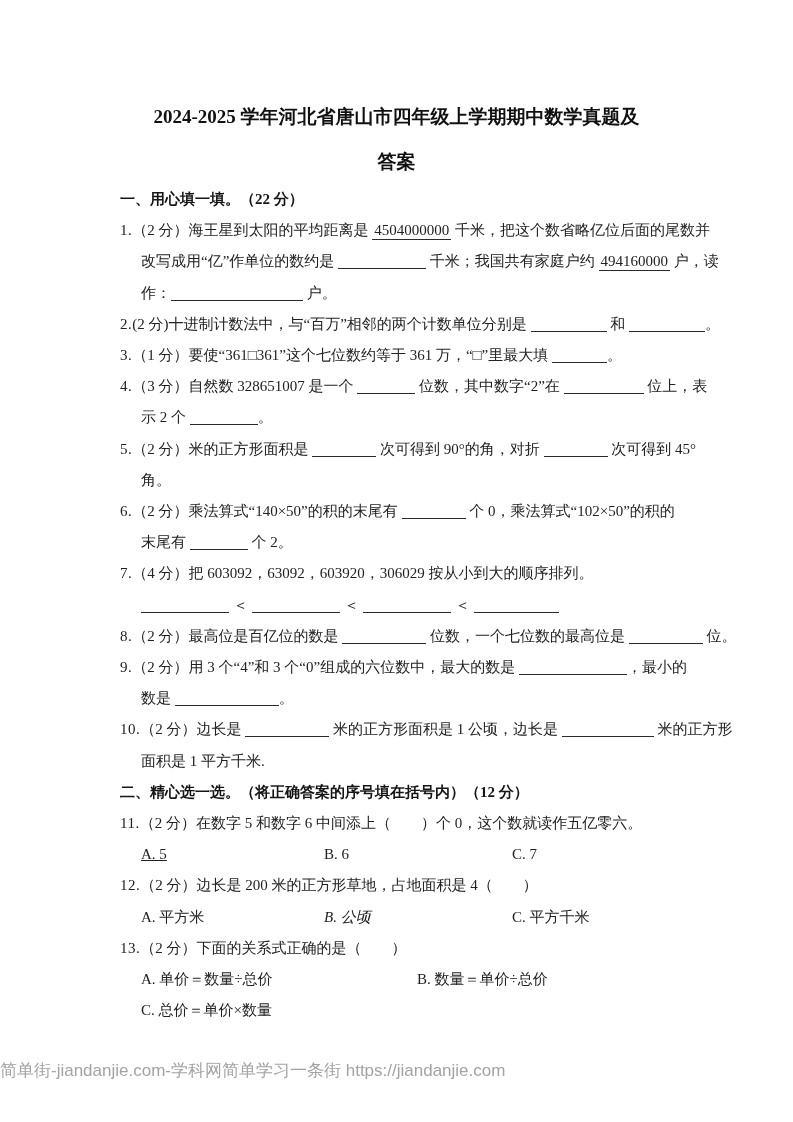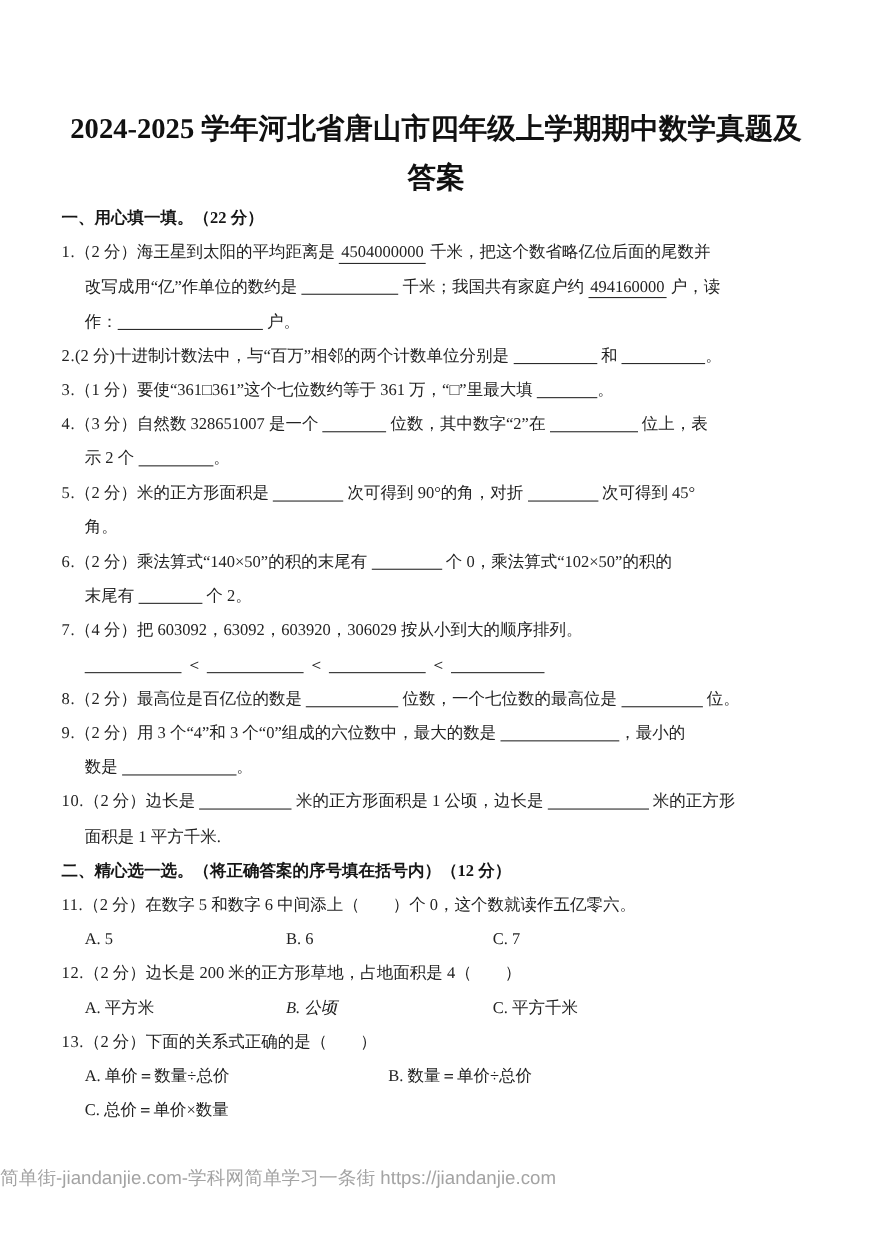--- a/index.html
+++ b/index.html
@@ -4,24 +4,24 @@
 <style>
   html,body { margin:0; padding:0; background:#ffffff; }
   .page {
     position:relative; width:793px; height:1122px; margin:0 auto;
     background:#ffffff; overflow:hidden;
     font-family:"Liberation Serif","DejaVu Serif",serif;
     color:#222222;
   }
   .title {
     padding-top:94px; margin:0; text-align:center;
-    font-size:26px; font-weight:bold; line-height:45px; color:#111111;
+    font-size:19px; font-weight:bold; line-height:45px; color:#111111;
   }
   .content {
-    margin-left:56px; margin-right:50px;
+    margin-left:120px; margin-right:50px;
     font-size:15px; line-height:31.2px; white-space:nowrap;
   }
   .heading { font-weight:bold; color:#161616; }
   .q { padding-left:21px; text-indent:-21px; }
   .q .qnum { letter-spacing:0.5px; }
   .blank {
     display:inline-block; height:13px; vertical-align:-3px;
     border-bottom:1px solid #2b2b2b;
   }
   .uval { border-bottom:1px solid #2b2b2b; padding:0 2px 1px 2px;font-family:Liberation Serif, serif; }
@@ -49,18 +49,18 @@
       <div class="q"><span class="qnum">2.</span><span class="qpts">(2 分)</span><span>十进制计数法中，与“百万”相邻的两个计数单位分别是 </span><span class="blank" style="width: 76px;"></span><span> 和 </span><span class="blank" style="width: 76px;"></span><span>。</span></div>
       <div class="q"><span class="qnum">3.</span><span class="qpts">（1 分）</span><span>要使“361□361”这个七位数约等于 361 万，“□”里最大填 </span><span class="blank" style="width: 55px;"></span><span>。</span></div>
       <div class="q"><span class="qnum">4.</span><span class="qpts">（3 分）</span><span>自然数 328651007 是一个 </span><span class="blank" style="width: 58px;"></span><span> 位数，其中数字“2”在 </span><span class="blank" style="width: 80px;"></span><span> 位上，表</span><br><span>示 2 个 </span><span class="blank" style="width: 68px;"></span><span>。</span></div>
       <div class="q"><span class="qnum">5.</span><span class="qpts">（2 分）</span><span>米的正方形面积是 </span><span class="blank" style="width: 64px;"></span><span> 次可得到 90°的角，对折 </span><span class="blank" style="width: 64px;"></span><span> 次可得到 45°</span><br><span>角。</span></div>
       <div class="q"><span class="qnum">6.</span><span class="qpts">（2 分）</span><span>乘法算式“140×50”的积的末尾有 </span><span class="blank" style="width: 64px;"></span><span> 个 0，乘法算式“102×50”的积的</span><br><span>末尾有 </span><span class="blank" style="width: 58px;"></span><span> 个 2。</span></div>
       <div class="q"><span class="qnum">7.</span><span class="qpts">（4 分）</span><span>把 603092，63092，603920，306029 按从小到大的顺序排列。</span><div class="line2"><span class="blank" style="width: 88px;"></span><span class="sep">＜</span><span class="blank" style="width: 88px;"></span><span class="sep">＜</span><span class="blank" style="width: 88px;"></span><span class="sep">＜</span><span class="blank" style="width: 85px;"></span></div></div>
       <div class="q"><span class="qnum">8.</span><span class="qpts">（2 分）</span><span>最高位是百亿位的数是 </span><span class="blank" style="width: 84px;"></span><span> 位数，一个七位数的最高位是 </span><span class="blank" style="width: 74px;"></span><span> 位。</span></div>
       <div class="q"><span class="qnum">9.</span><span class="qpts">（2 分）</span><span>用 3 个“4”和 3 个“0”组成的六位数中，最大的数是 </span><span class="blank" style="width: 108px;"></span><span>，最小的</span><br><span>数是 </span><span class="blank" style="width: 104px;"></span><span>。</span></div>
       <div class="q"><span class="qnum">10.</span><span class="qpts">（2 分）</span><span>边长是 </span><span class="blank" style="width: 84px;"></span><span> 米的正方形面积是 1 公顷，边长是 </span><span class="blank" style="width: 92px;"></span><span> 米的正方形</span><br><span>面积是 1 平方千米.</span></div>
       <div class="heading">二、精心选一选。（将正确答案的序号填在括号内）（12 分）</div>
-      <div class="q"><span class="qnum">11.</span><span class="qpts">（2 分）</span><span>在数字 5 和数字 6 中间添上（　　）个 0，这个数就读作五亿零六。</span><div class="opts"><span class="opt" style="width: 183px;">A. 5</span><span class="opt" style="width: 188px;">B. 6</span><span class="opt">C. 7</span></div></div>
+      <div class="q"><span class="qnum">11.</span><span class="qpts">（2 分）</span><span>在数字 5 和数字 6 中间添上（　　）个 0，这个数就读作五亿零六。</span><div class="opts"><span class="opt" style="width: 183px; text-decoration: underline;">A. 5</span><span class="opt" style="width: 188px;">B. 6</span><span class="opt">C. 7</span></div></div>
       <div class="q"><span class="qnum">12.</span><span class="qpts">（2 分）</span><span>边长是 200 米的正方形草地，占地面积是 4（　　）</span><div class="opts"><span class="opt" style="width: 183px;">A. 平方米</span><span class="opt" style="width: 188px; font-style: italic;">B. 公顷</span><span class="opt">C. 平方千米</span></div></div>
       <div class="q"><span class="qnum">13.</span><span class="qpts">（2 分）</span><span>下面的关系式正确的是（　　）</span><div class="opts"><span class="opt" style="width: 276px;">A. 单价＝数量÷总价</span><span class="opt">B. 数量＝单价÷总价</span></div><div class="opts"><span class="opt">C. 总价＝单价×数量</span></div></div>
     </div>
   <div class="footer">简单街-jiandanjie.com-学科网简单学习一条街 https://jiandanjie.com</div>
 </div>
 
 </body></html>

